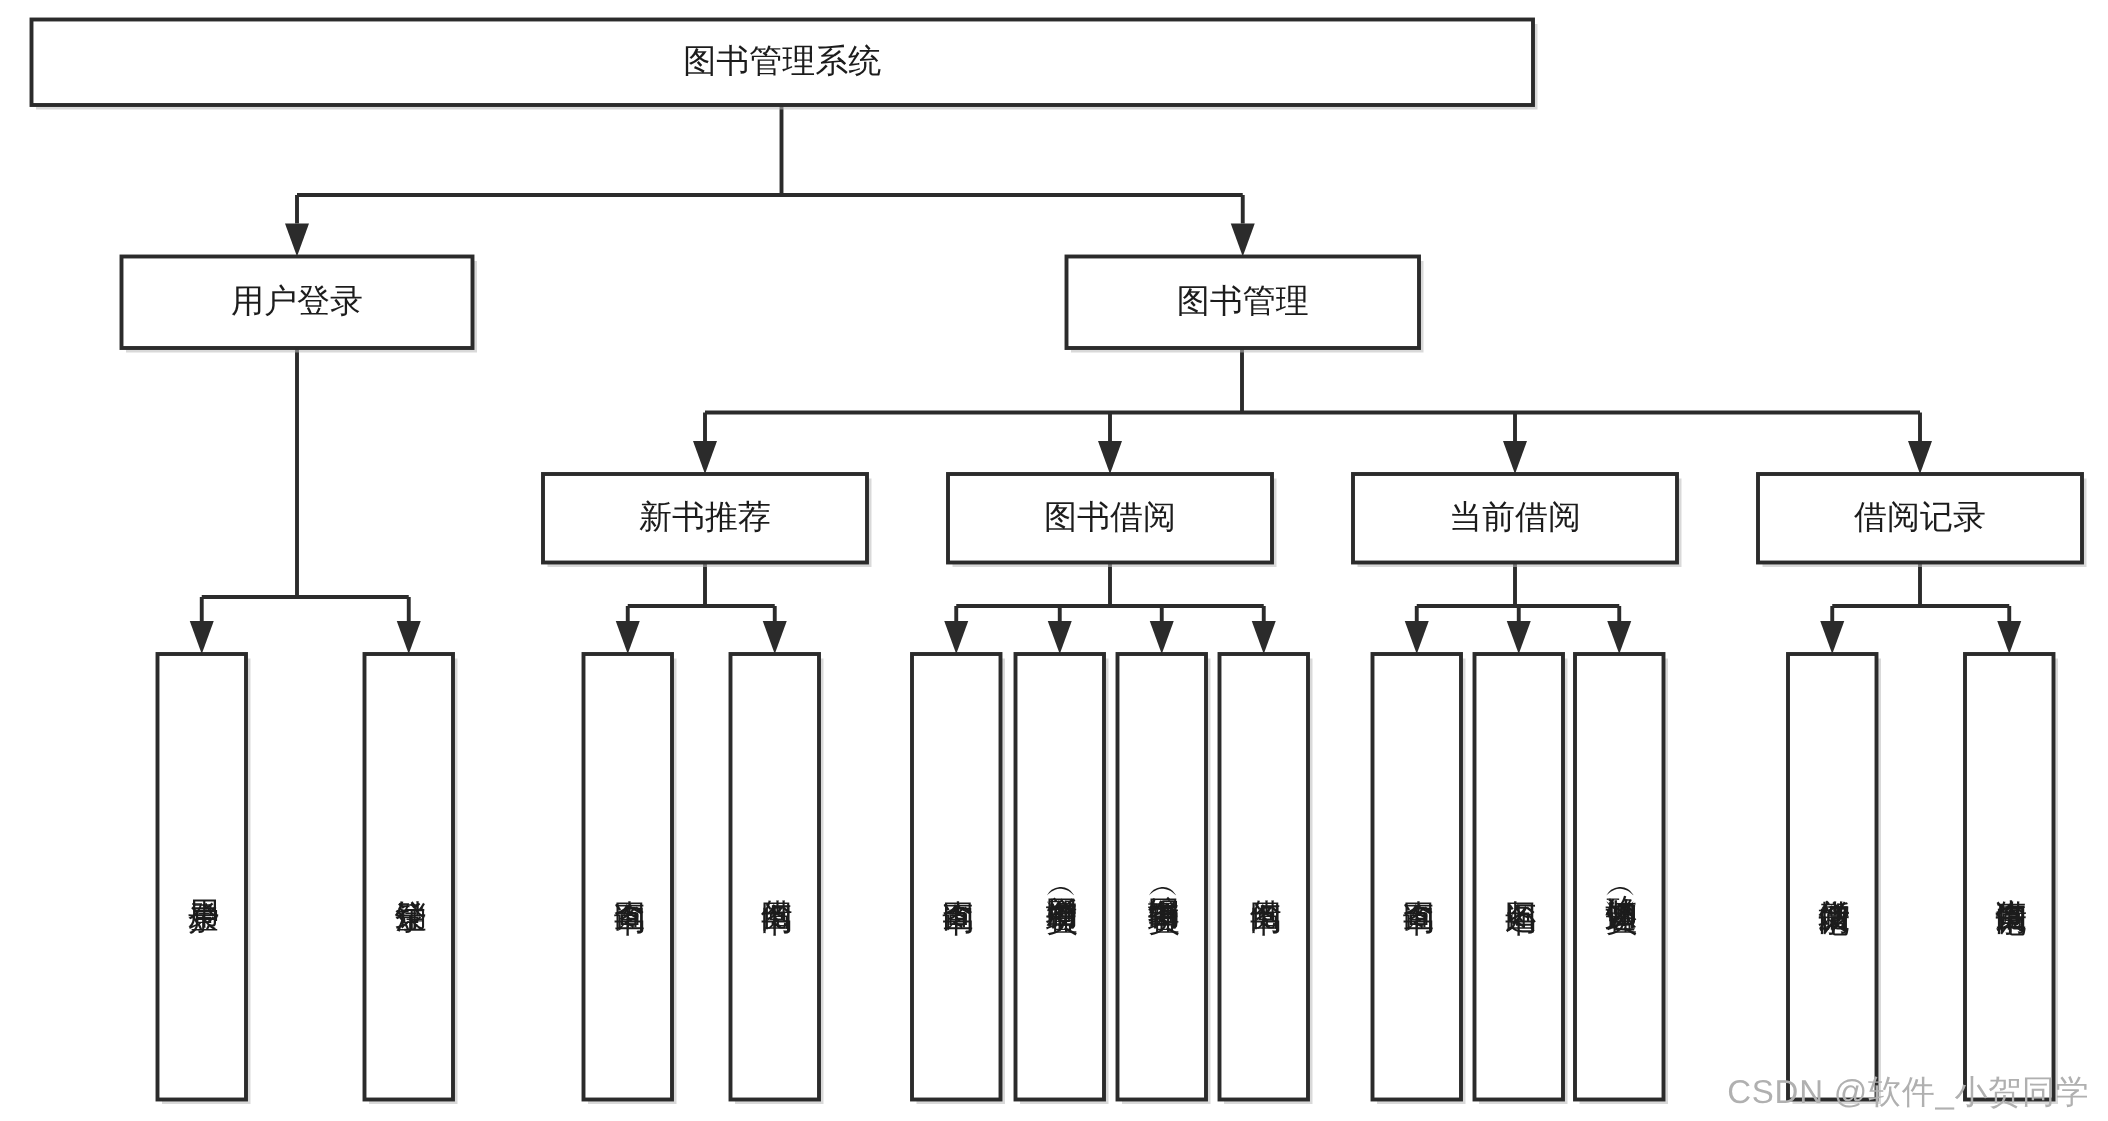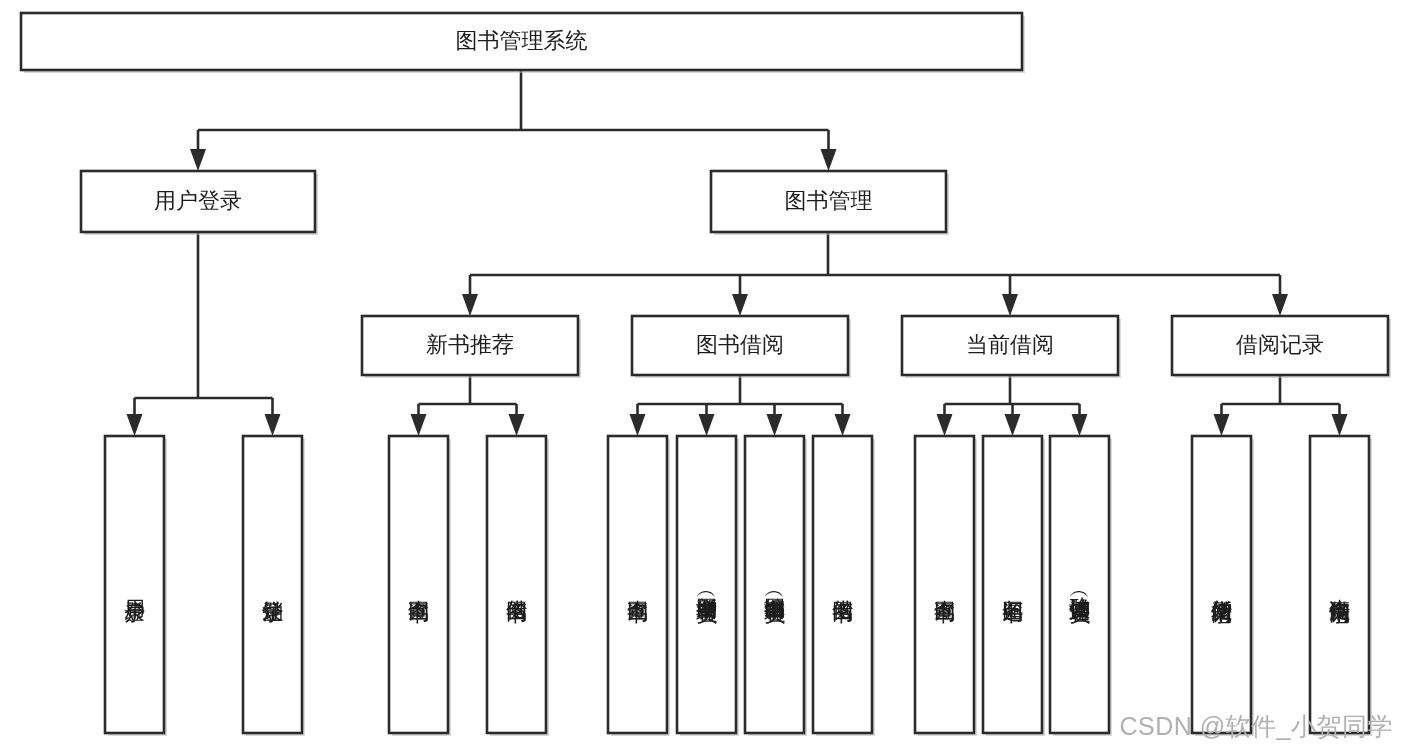--- a/index.html
+++ b/index.html
@@ -66,21 +66,21 @@
     letter-spacing: 1px;
     color: #1c1c1c;
     white-space: nowrap;
     pointer-events: none;
   }
   .watermark {
     position: absolute;
     right: 12px;
     bottom: 4px;
     font-family: "Liberation Sans", "DejaVu Sans", sans-serif;
-    font-size: 25px;
+    font-size: 22px;
     color: #b0b0b0;
     letter-spacing: .5px;
     user-select: none;
   }
 </style>
 </head>
 <body>
 
 <div id="diagram-root">
   <svg id="tree-svg" viewBox="0 0 1405 747">

